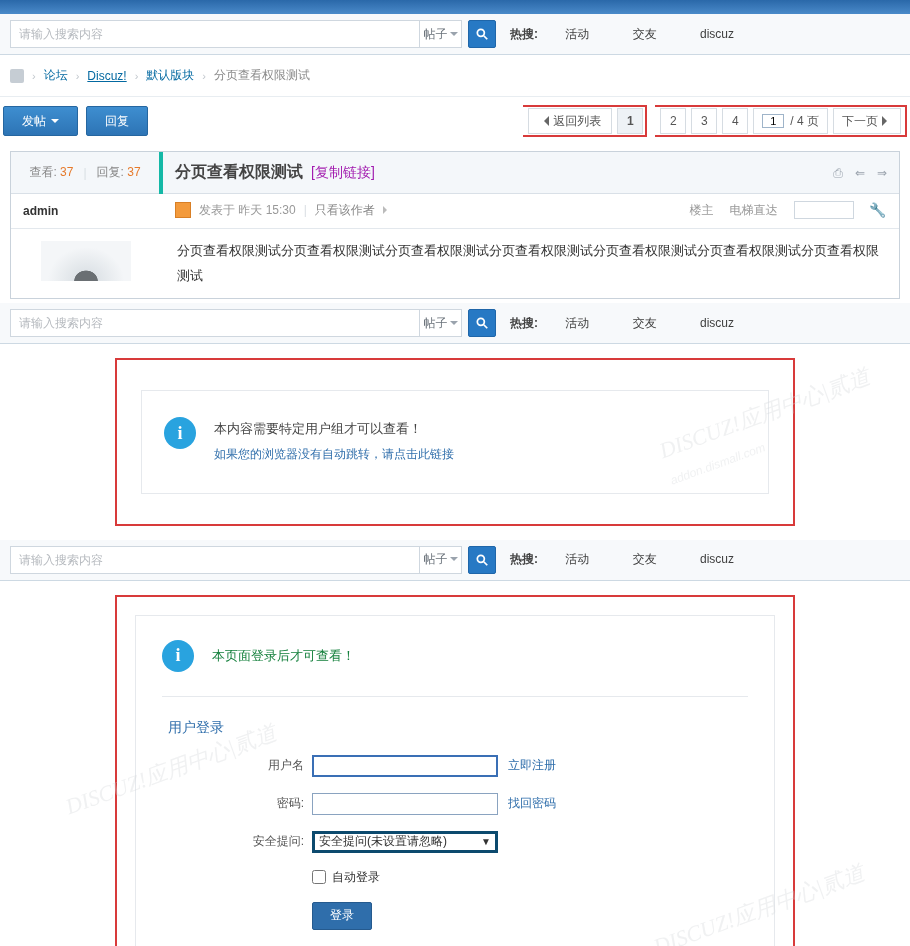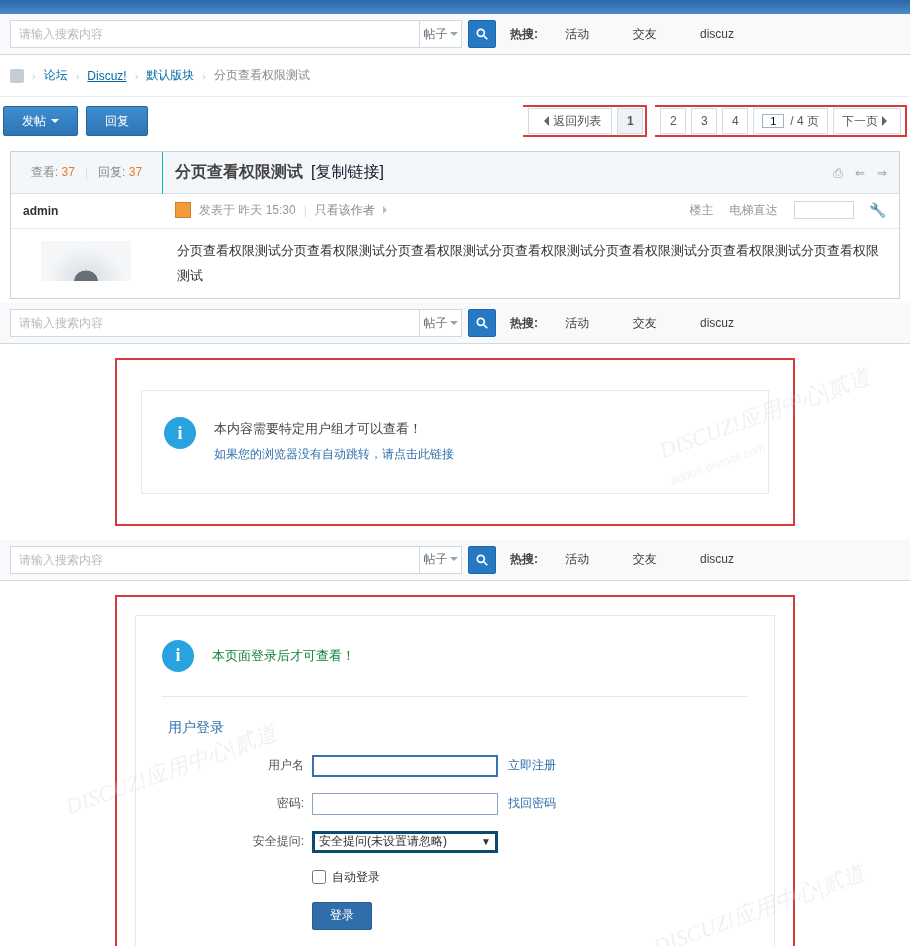--- a/index.html
+++ b/index.html
@@ -39,27 +39,27 @@
 .pcell.cur{background:#eef2f6;font-weight:bold}
 .pcell.ret{padding:0 10px}
 .pcell input{width:22px;height:14px;border:1px solid #9fb4c9;text-align:center;font-size:11px;margin-right:4px}
 .pcell .tri{border:5px solid transparent}
 .pcell .tri.l{border-right-color:#666;margin-right:4px}
 .pcell .tri.r{border-left-color:#666;margin-left:4px}
 
 
 .card{margin:6px 10px 0 10px;border:1px solid #c9d2db}
 .card-head{display:flex}
-.side{width:152px;border-right:1px solid #14b8a6}
+.side{width:152px;border-right:4px solid #14b8a6}
 .side-top{height:42px;border-bottom:1px solid #d9e0e7;background:#f4f7fa;display:flex;align-items:center;justify-content:center;gap:10px;color:#888}
 .side-top em{color:#e67a2b;font-style:normal}
 .main{flex:1}
 .ti{height:42px;border-bottom:1px solid #d9e0e7;background:#f4f7fa;display:flex;align-items:center;padding:0 12px;gap:8px}
 .ti h2{font-size:16px;color:#444;font-weight:bold}
-.ti .copy{color:#0f172a;font-size:16px}
+.ti .copy{color:#a21caf;font-size:14px}
 .tools{margin-left:auto;display:flex;gap:12px;color:#9aa3ad;font-size:14px}
 .row2{display:flex;border-bottom:1px solid #e3e8ed}
 .side2{width:152px;padding:10px 12px;background:#fff;font-weight:bold;color:#333}
 .meta{flex:1;display:flex;align-items:center;padding:0 12px;height:32px;color:#999;gap:8px}
 .ubadge{width:16px;height:16px;background:#f39a3c;border:1px solid #d87f26}
 .meta .arrow{border:4px solid transparent;border-left-color:#bbb}
 .meta-right{margin-left:auto;display:flex;align-items:center;gap:16px;color:#999}
 .elev{width:60px;height:18px;border:1px solid #cfd7df}
 .wrench{color:#3a7fc2;font-size:14px}
 .body{display:flex}

